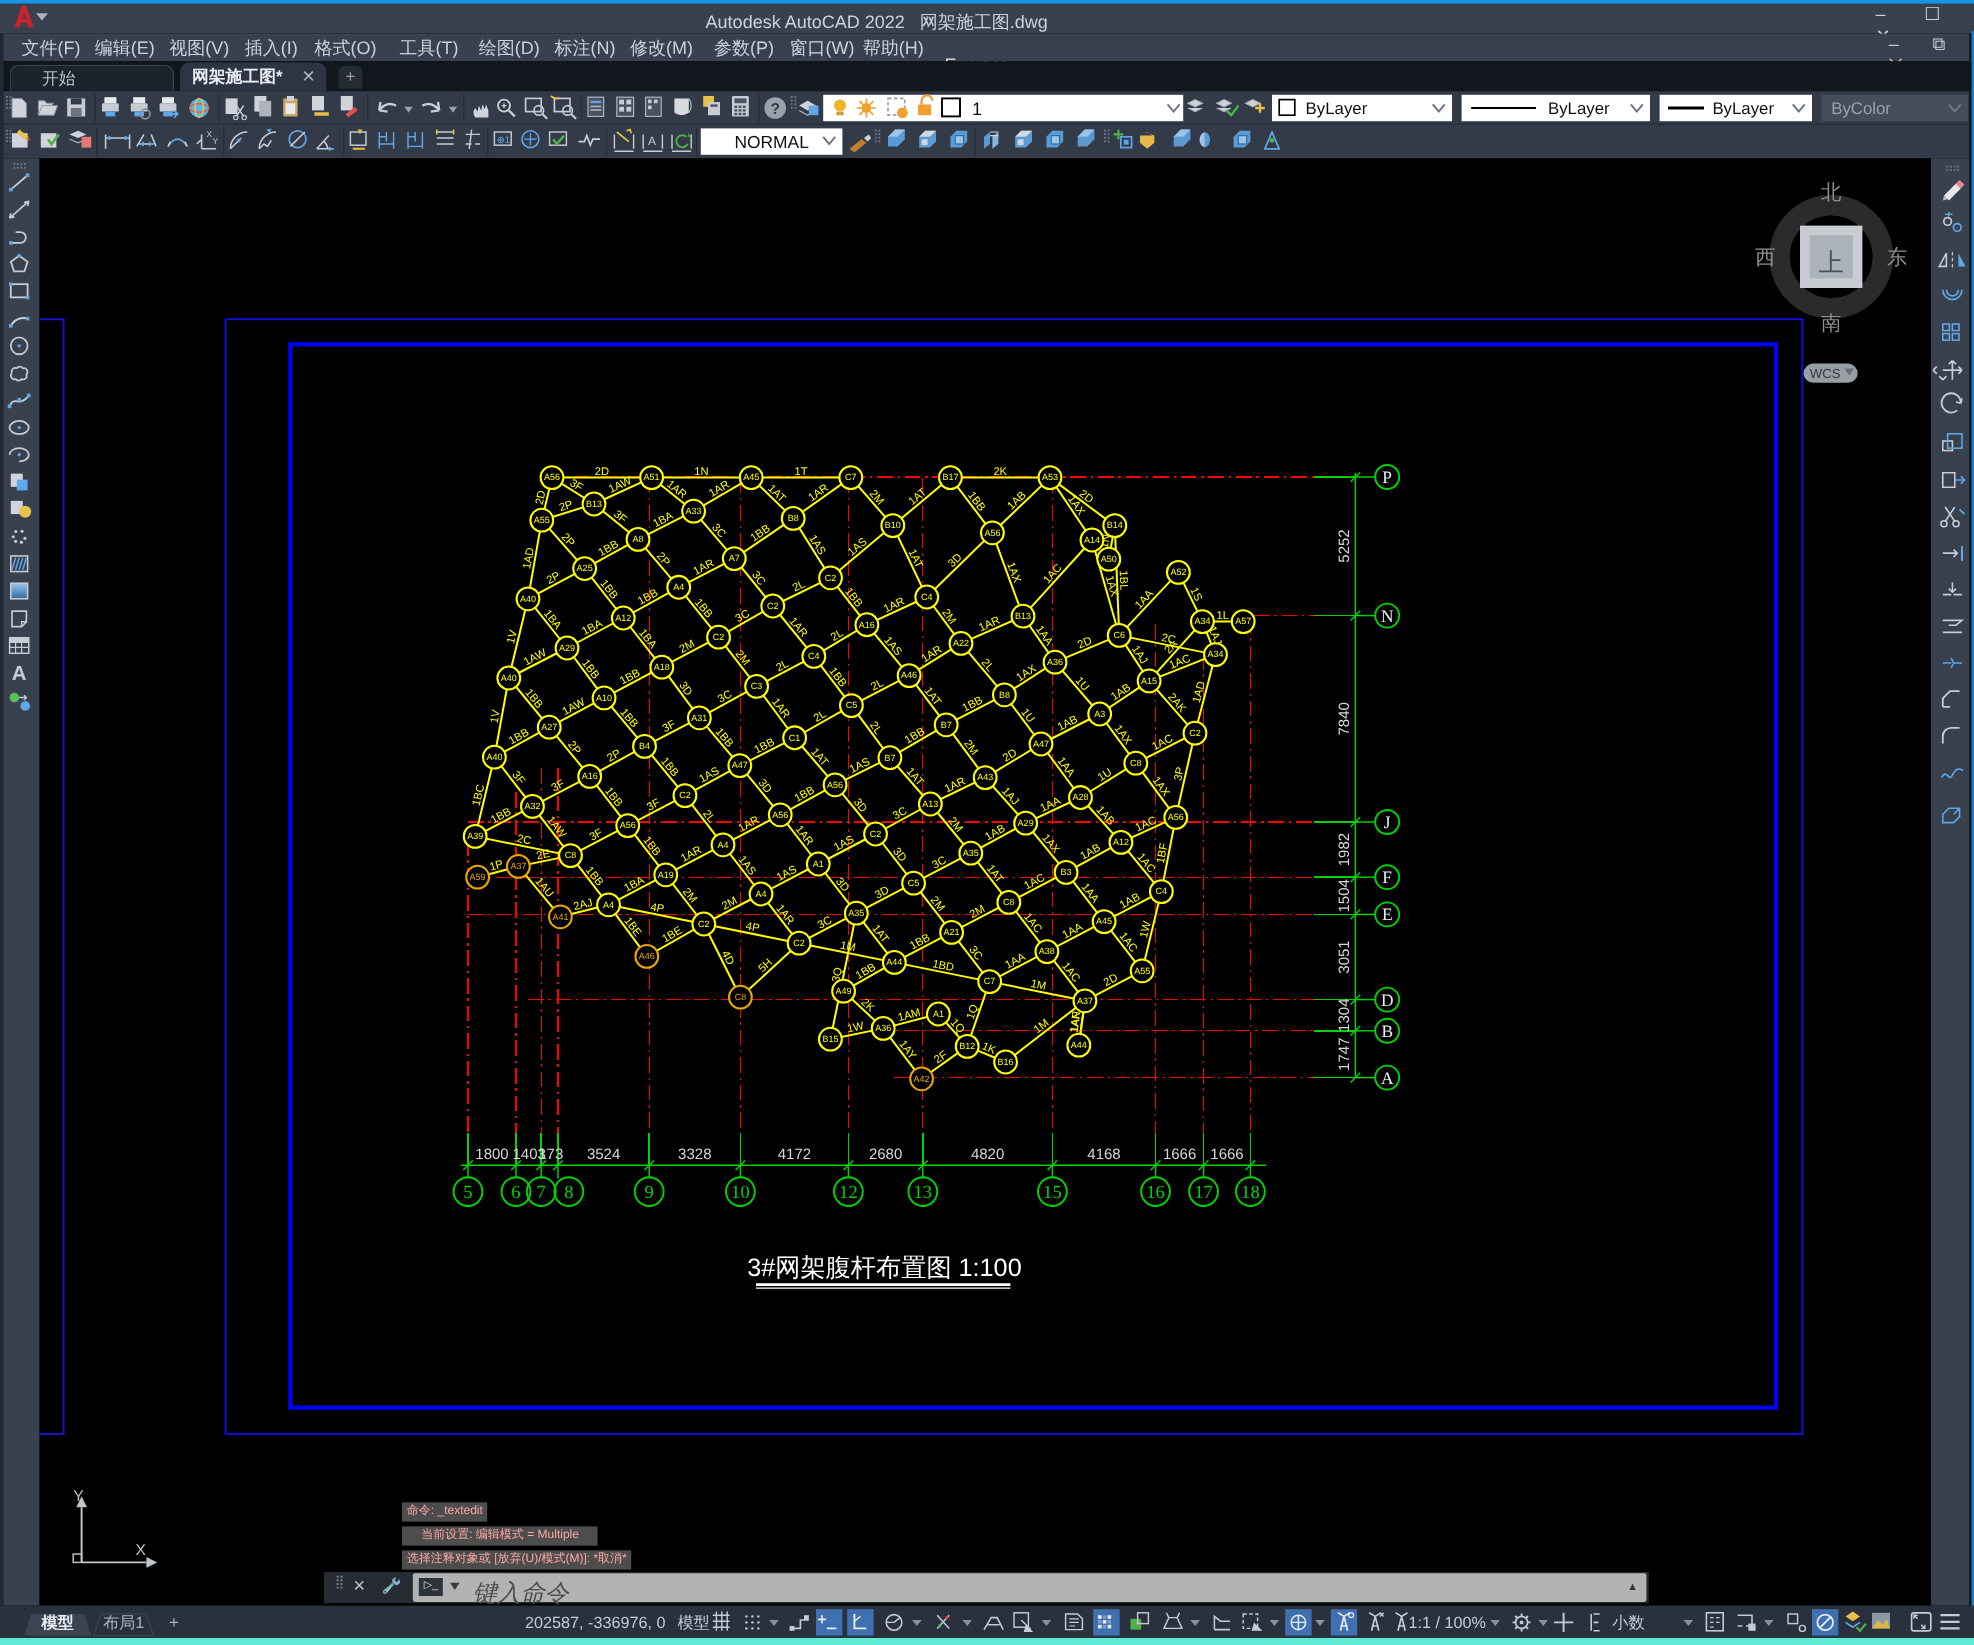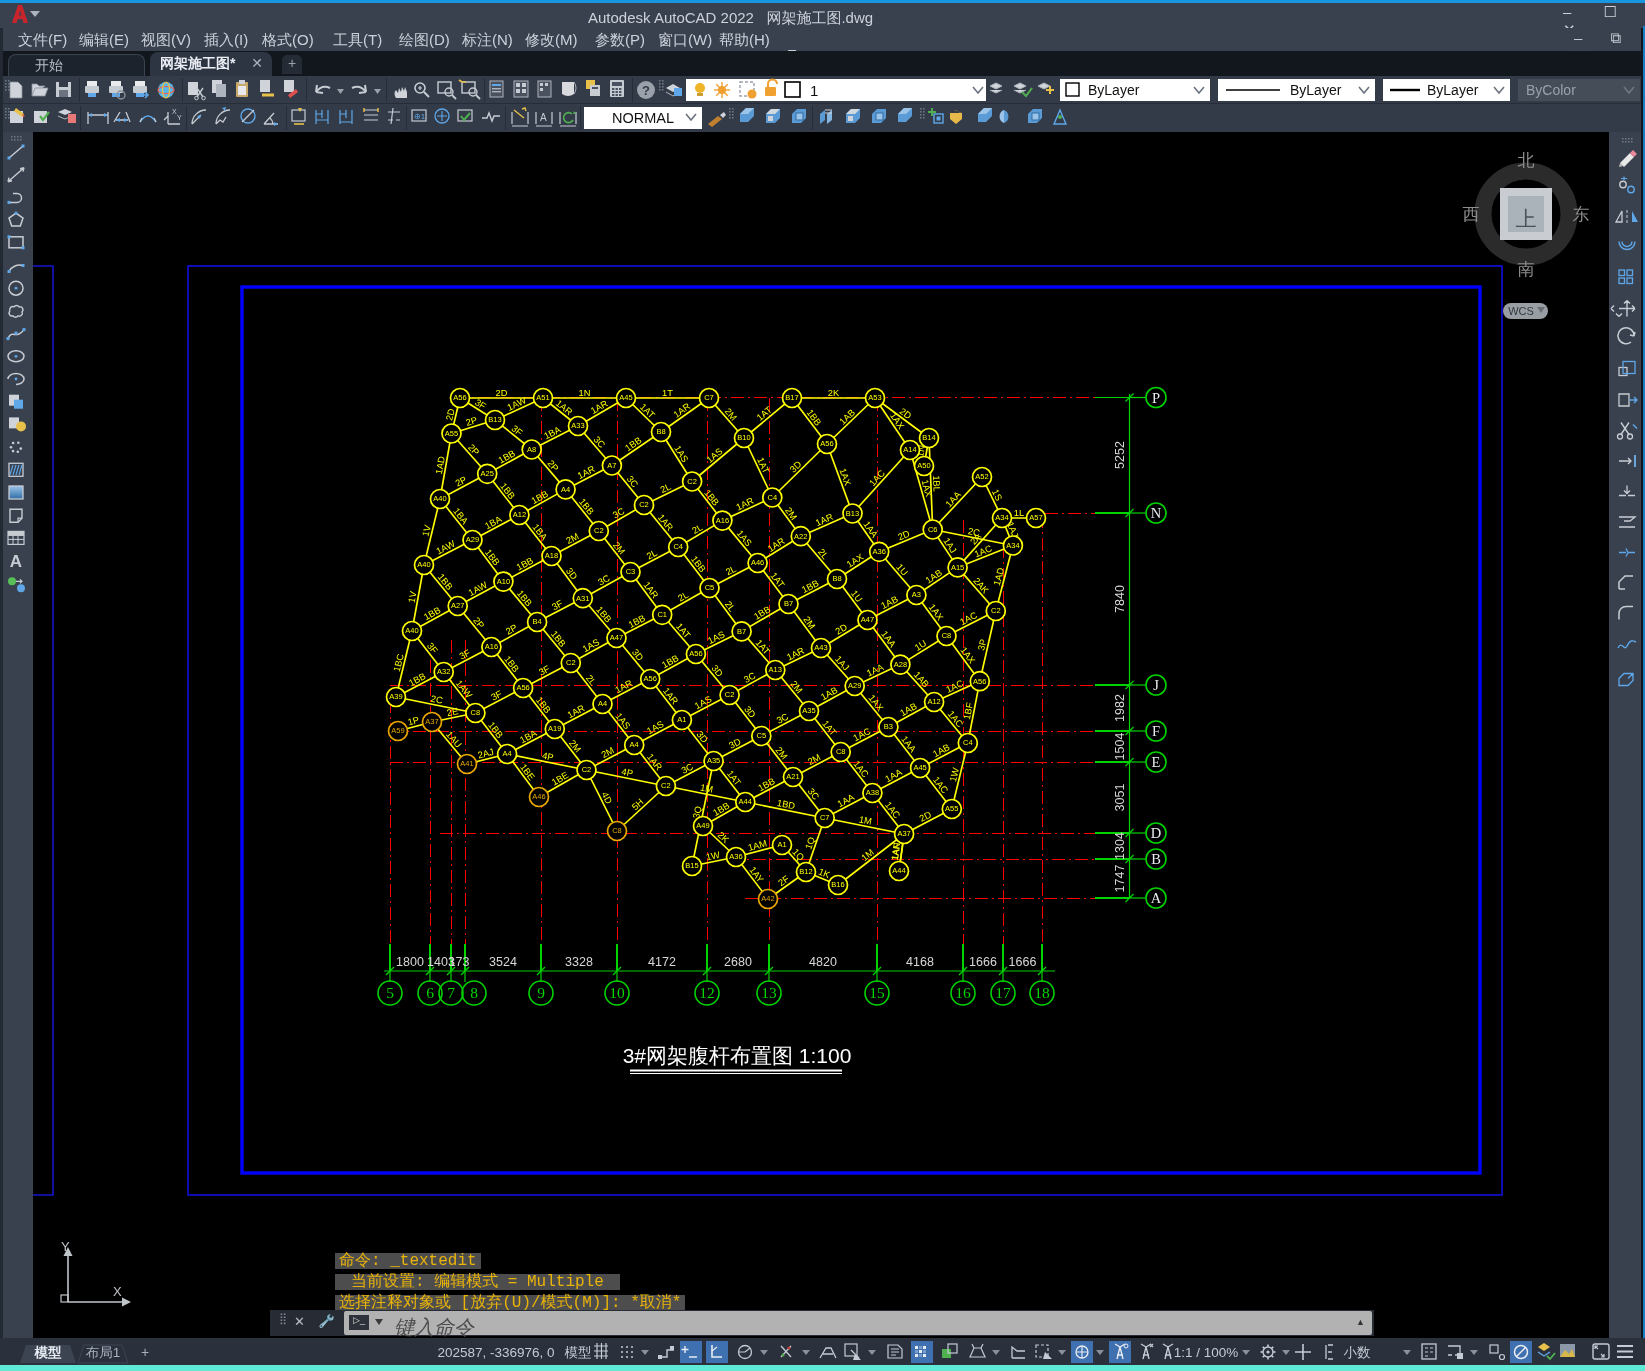--- a/index.html
+++ b/index.html
@@ -1211,21 +1211,21 @@
         <path d="M131 1302 l-9 -4.5 0 9 z" fill="#c0c5ca" stroke="none"></path>
         <rect x="61" y="1295" width="7" height="7" stroke-width="1.2"></rect>
       </g>
       <g fill="#c0c5ca" font-size="13" font-family="Liberation Sans, sans-serif">
         <text x="61" y="1251">Y</text>
         <text x="113" y="1296">X</text>
       </g>
 </svg>
 </div>
 
-<div class="abs" style="left:335px;top:1252px;font-family:Liberation Mono, monospace;font-size:16px;color:#eab308;">
+<div class="abs" style="left:335px;top:1252px;font-family:Liberation Sans, sans-serif;font-size:10px;color:#fca5a5;">
 <div style="background:#4d4d4d;display:inline-block;padding:0 4px;height:16px;line-height:16px;">命令: _textedit</div><br>
 <div style="background:#4d4d4d;display:inline-block;padding:0 16px;height:16px;line-height:16px;margin-top:4px;">当前设置: 编辑模式 = Multiple</div><br>
 <div style="background:#4d4d4d;display:inline-block;padding:0 4px;height:16px;line-height:16px;margin-top:4px;">选择注释对象或 [放弃(U)/模式(M)]: *取消*</div>
 </div>
 
 <div class="abs" style="left:270px;top:1310px;width:1104px;height:26px;background:#272c34;">
 <span style="position:absolute;left:9px;top:2px;color:#7b8390;font-size:11px;letter-spacing:1px;">⣿</span>
 <span style="position:absolute;left:24px;top:4px;color:#b8bec8;font-size:13px;">✕</span>
 <span style="position:absolute;left:48px;top:4px;color:#d0d5dc;font-size:13px;transform:rotate(90deg);display:inline-block;">🔧</span>
 <div class="abs" style="left:74px;top:1px;width:1028px;height:24px;background:#b2b2b2;border-radius:2px;">

